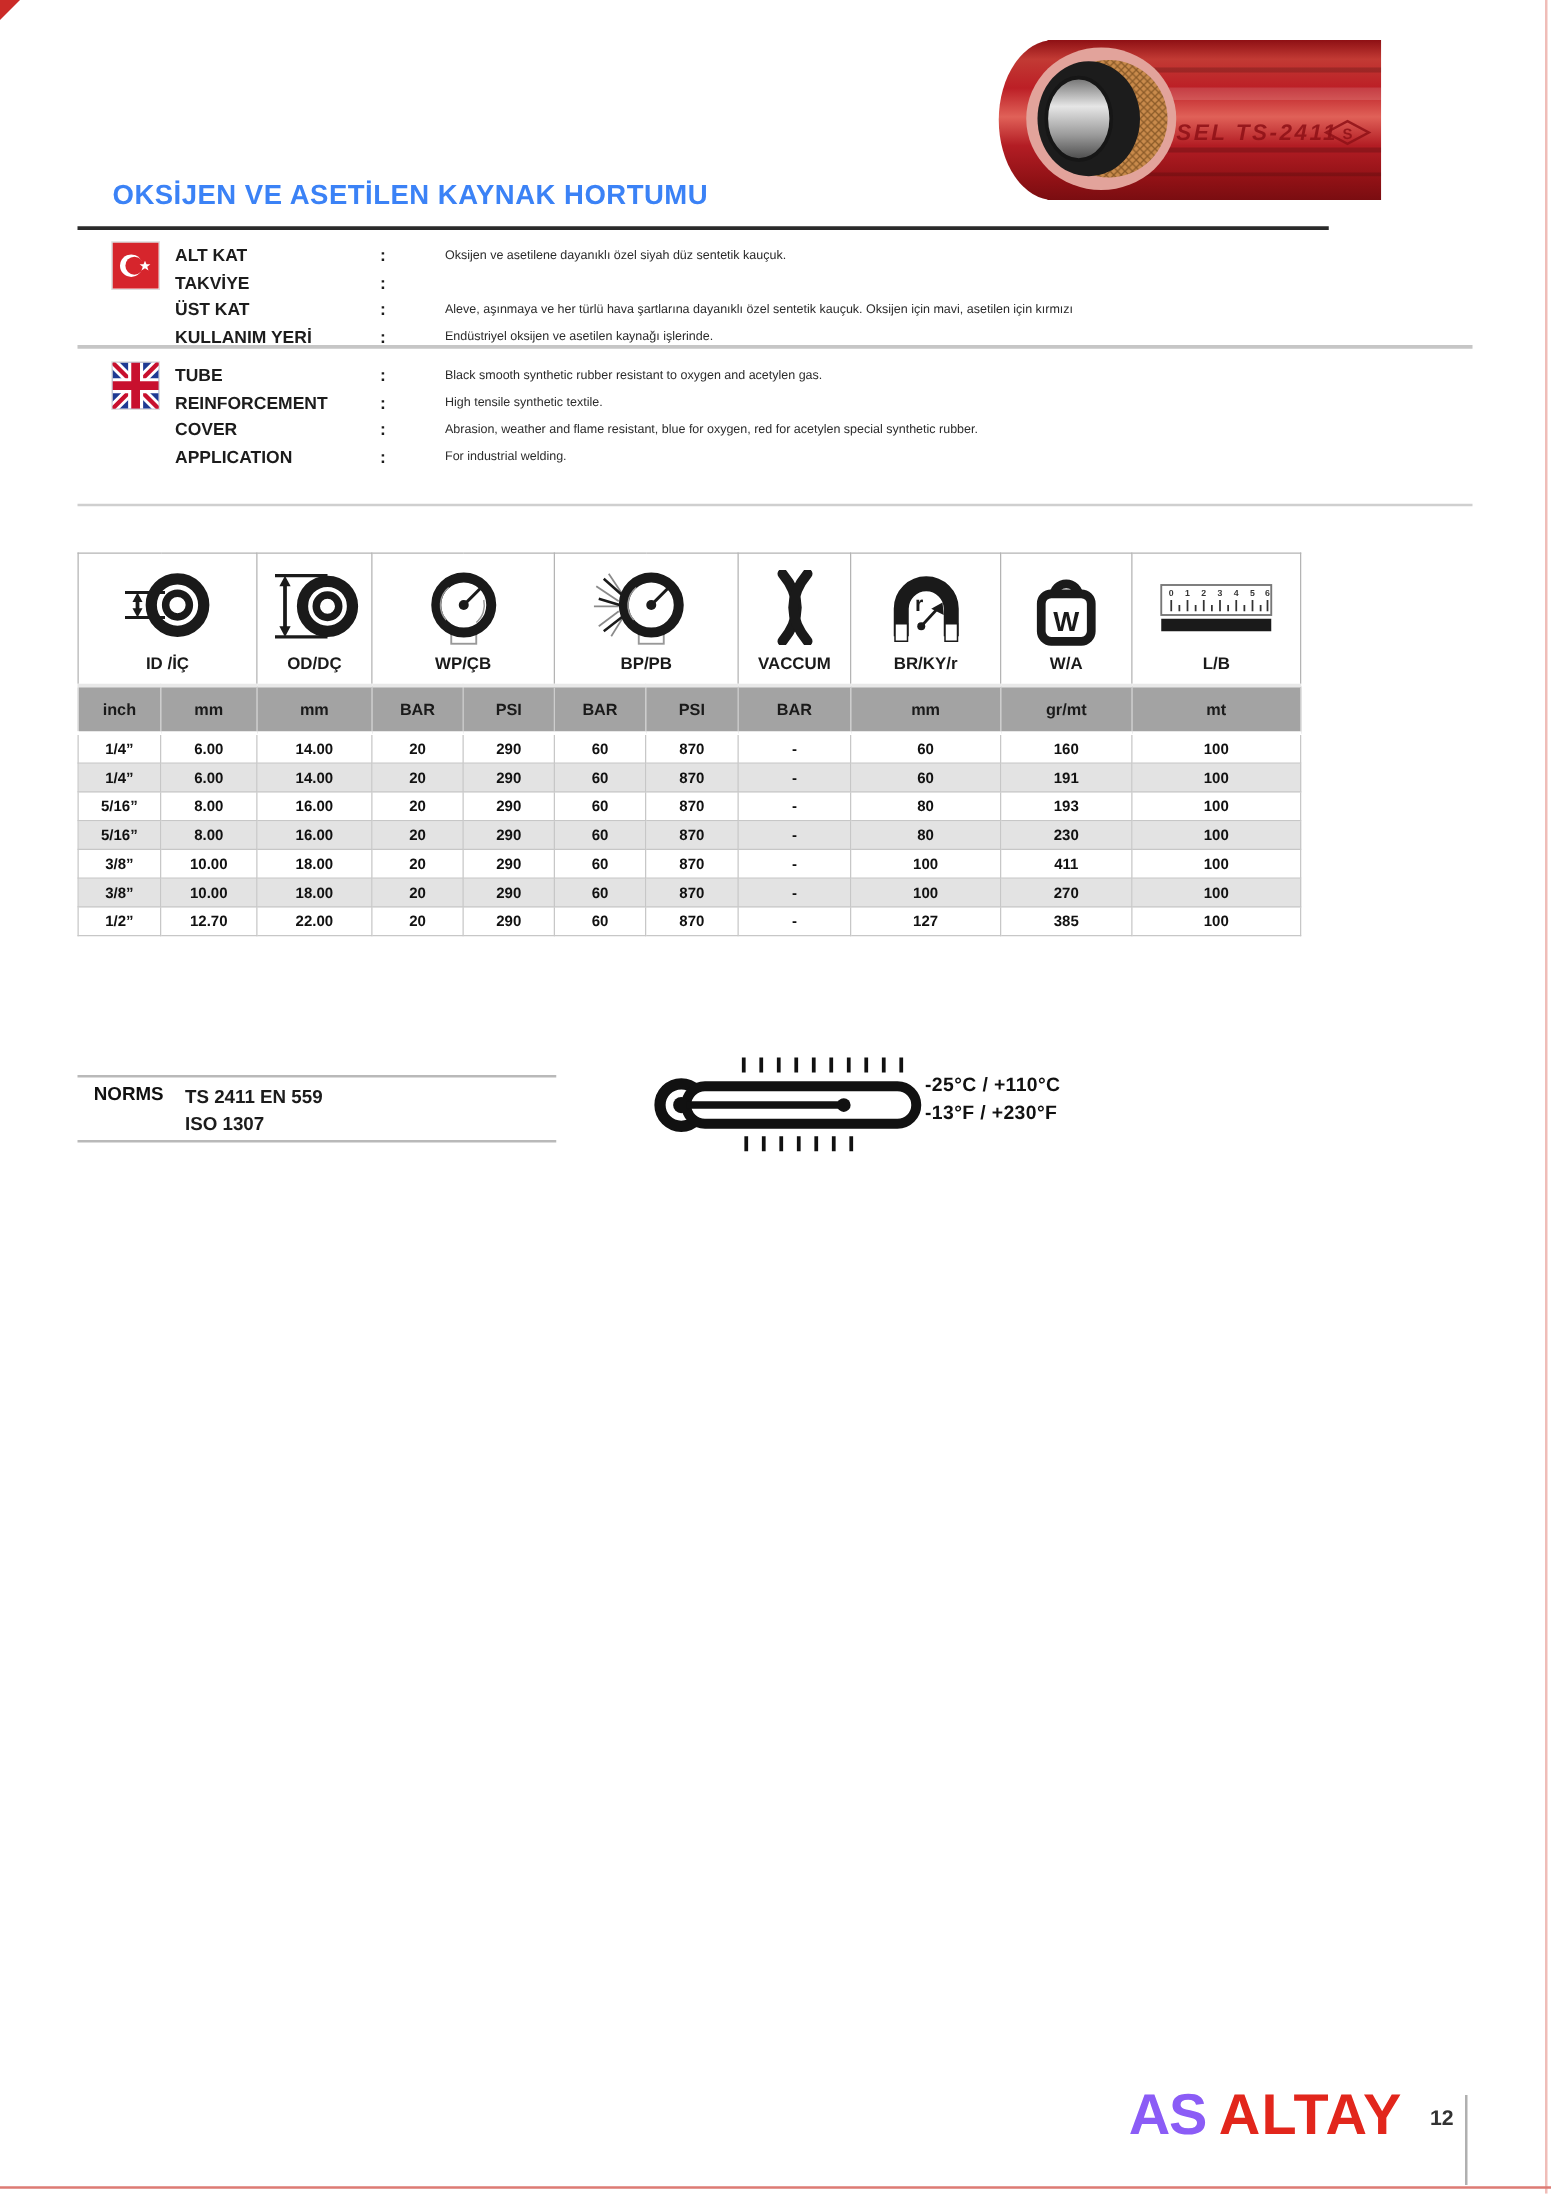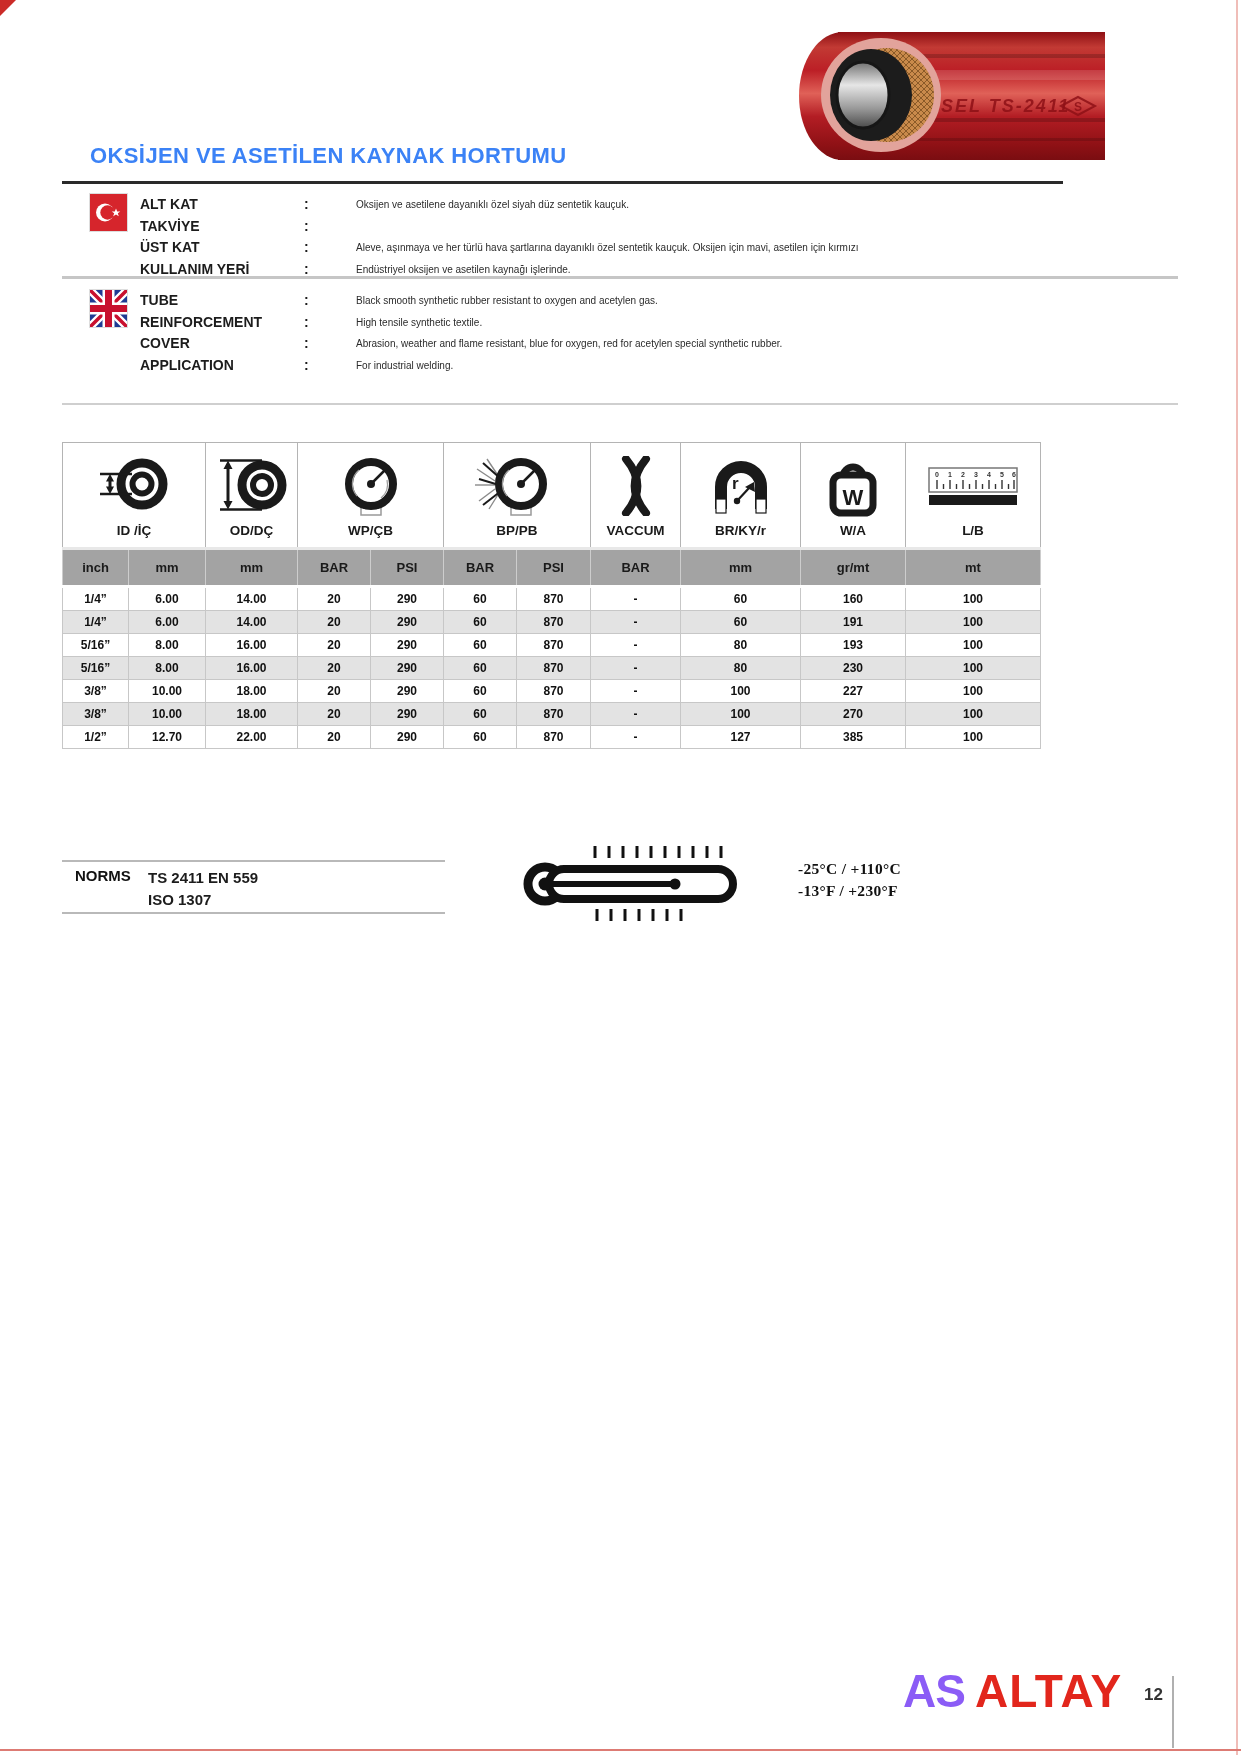--- a/index.html
+++ b/index.html
@@ -52,22 +52,22 @@
 
   
   .norms-rule{position:absolute;left:62px;width:383px;height:2px;background:#b9b9b9;}
   .norms-label{position:absolute;left:75px;top:867px;font-weight:bold;font-size:15px;color:#111;}
   .norms-lines{position:absolute;left:148px;top:867px;font-weight:bold;font-size:15px;
     color:#1c1c1c;line-height:22px;}
   .norms-lines div{font-weight:bold;}
 
   
   .thermo{position:absolute;left:515px;top:843px;width:240px;height:82px;}
-  .temp-text{position:absolute;left:798px;top:858px;font-weight:800;font-size:15.5px;
-    line-height:22px;color:#111;letter-spacing:.3px;white-space:nowrap;font-family:Liberation Serif, serif;}
+  .temp-text{position:absolute;left:740px;top:858px;font-weight:800;font-size:15.5px;
+    line-height:22px;color:#111;letter-spacing:.3px;white-space:nowrap;}
 
   
   .brand{position:absolute;left:903px;top:1664px;display:flex;align-items:baseline;white-space:nowrap;}
   .brand-as{font-size:46px;font-weight:900;color:#8b5cf6;letter-spacing:-1px;}
   .brand-altay{font-size:46px;font-weight:900;color:#e2261c;margin-left:10px;letter-spacing:1px;}
   .page-number{position:absolute;left:1144px;top:1685px;font-size:17px;font-weight:bold;color:#333;}
   .footer-vline{position:absolute;left:1172px;top:1676px;width:2px;height:72px;background:#b0b0b0;}
 </style>
 </head>
 <body>
@@ -407,21 +407,21 @@
         <tr class="data-row">
           <td>3/8”</td>
           <td>10.00</td>
           <td>18.00</td>
           <td>20</td>
           <td>290</td>
           <td>60</td>
           <td>870</td>
           <td>-</td>
           <td>100</td>
-          <td>227</td>
+          <td>411</td>
           <td>100</td>
         </tr>
         <tr class="data-row alt">
           <td>3/8”</td>
           <td>10.00</td>
           <td>18.00</td>
           <td>20</td>
           <td>290</td>
           <td>60</td>
           <td>870</td>

